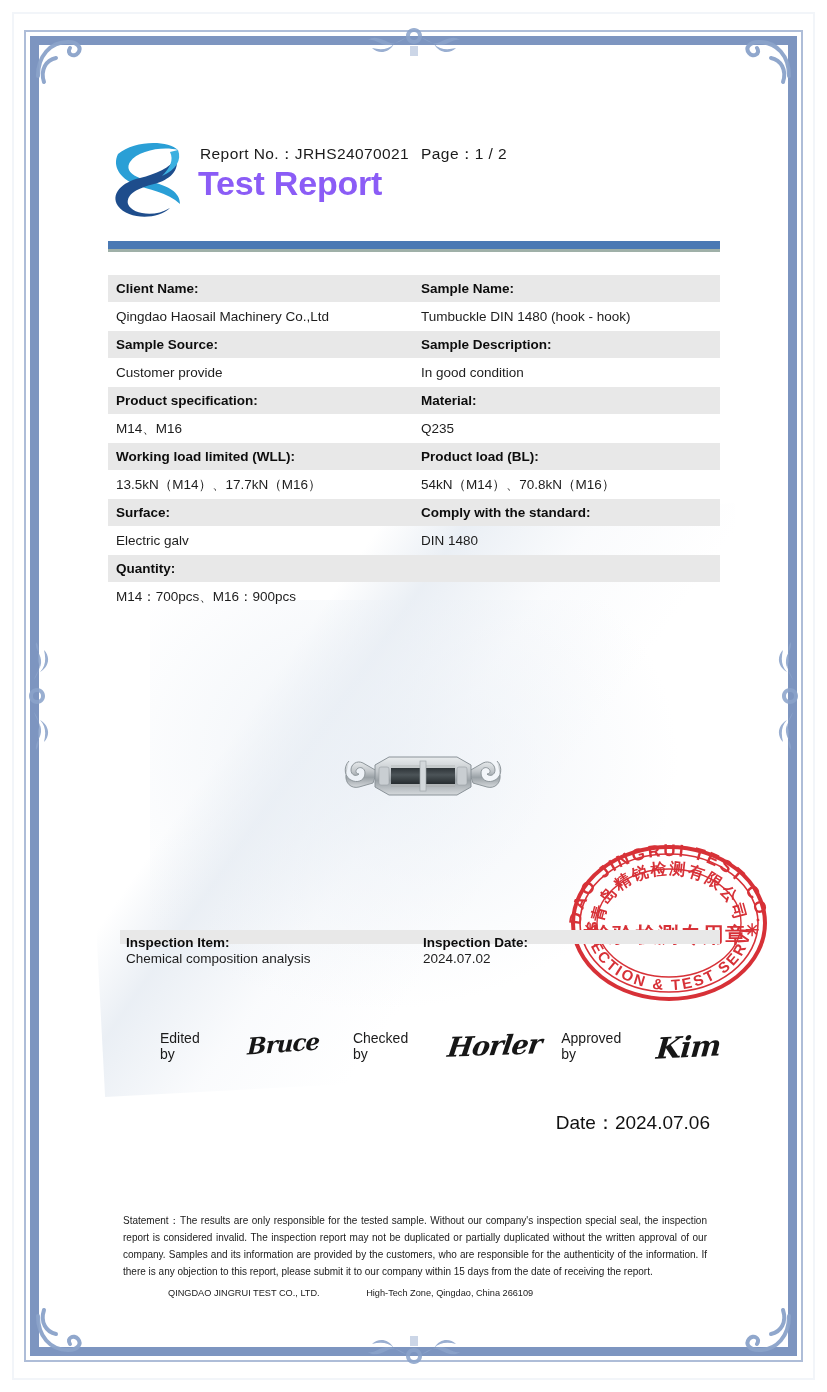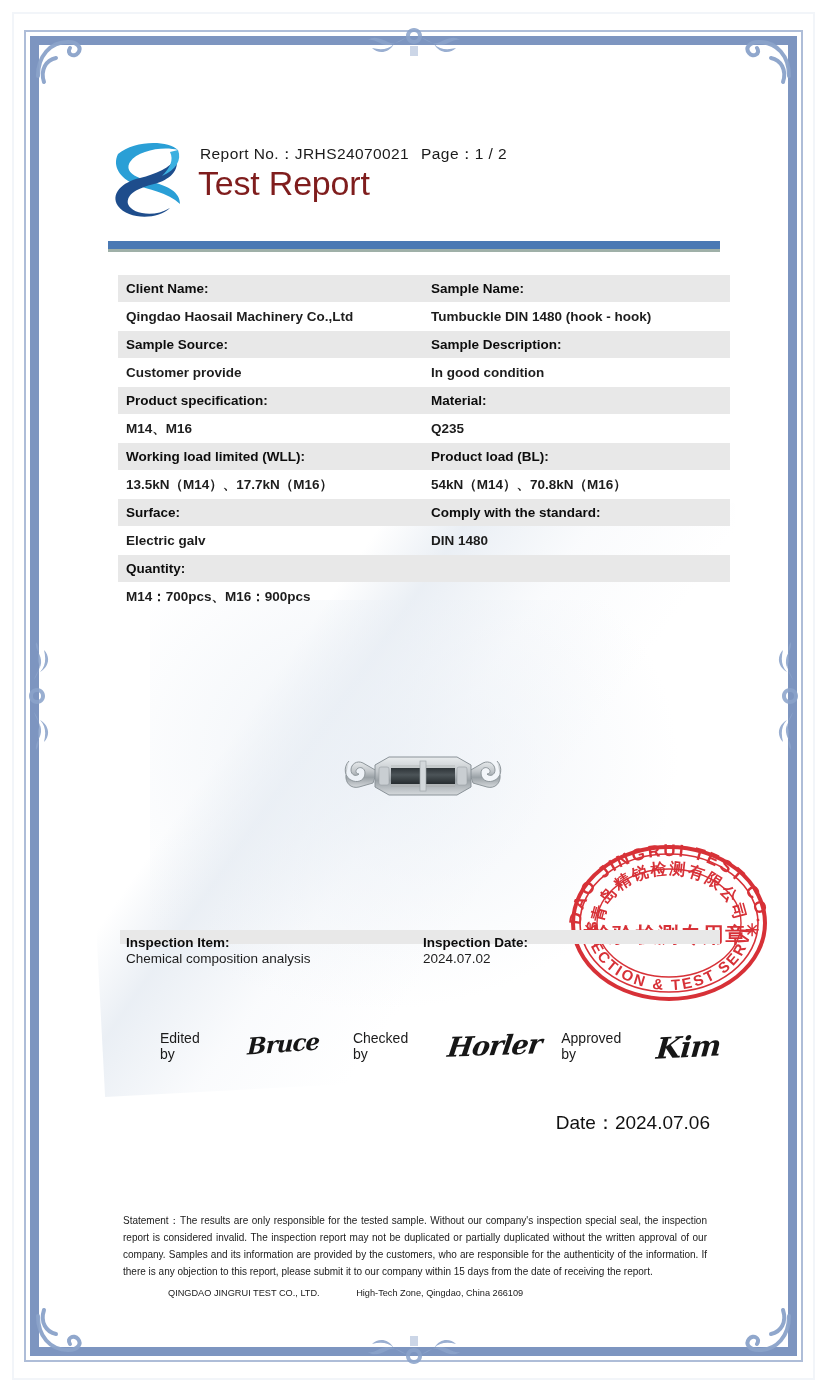--- a/index.html
+++ b/index.html
@@ -37,32 +37,32 @@
     pointer-events:none;}
 
   
   .content{position:absolute;left:0;top:0;width:827px;height:1392px;}
 
   .header{position:absolute;left:108px;top:132px;width:612px;height:106px;}
   .logo{position:absolute;left:0;top:4px;width:78px;height:86px;}
   .hdr-line{position:absolute;left:92px;top:12px;font-size:15.5px;color:#1b1b1b;
             letter-spacing:.4px;white-space:nowrap;}
   .hdr-line .sp{display:inline-block;width:12px;}
-  .title{position:absolute;left:90px;top:32px;font-size:34px;font-weight:normal;
-         color:#7f1d1d;letter-spacing:-.2px;}
+  .title{position:absolute;left:90px;top:32px;font-size:34px;font-weight:bold;
+         color:#8b5cf6;letter-spacing:-.2px;}
 
   .rule{position:absolute;left:108px;top:241px;width:612px;height:8px;background:#4a79b4;}
   .rule-sub{position:absolute;left:108px;top:249px;width:612px;height:3px;background:#9fb0a8;}
 
   
-  .info{position:absolute;left:108px;top:275px;width:612px;margin-left:10px;}
+  .info{position:absolute;left:108px;top:275px;width:612px;}
   .row{display:flex;width:100%;}
   .row.label{background:#e8e8e8;}
   .row.value{background:transparent;}
-  .cell{box-sizing:border-box;font-weight:bold;}
+  .cell{box-sizing:border-box;}
   .cell.c1{width:307px;padding-left:8px;}
   .cell.c2{width:305px;padding-left:6px;}
   .row.label .cell{font-size:13.5px;font-weight:bold;color:#0d0d0d;line-height:27px;height:27px;}
   .row.value .cell{font-size:13.5px;color:#1d1d1d;line-height:29px;height:29px;}
 
   
   .product{position:absolute;left:343px;top:745px;width:160px;height:62px;}
 
   
   .seal{position:absolute;left:563px;top:838px;width:212px;height:170px;opacity:.92;}
@@ -88,21 +88,21 @@
   .gapA{width:34px;}.gapB{width:36px;}.gapC{width:26px;}
   .gapD{width:22px;}.gapE{width:22px;}
 
   .datebox{position:absolute;left:0;top:1110px;width:710px;text-align:right;
            font-size:19px;color:#111;}
 
   
   .statement{position:absolute;left:123px;top:1212px;width:584px;
              font-size:10px;line-height:17px;color:#1a1a1a;text-align:justify;}
   .stmt-foot{position:absolute;left:168px;top:1288px;width:560px;font-size:9.2px;color:#1a1a1a;}
-  .stmt-foot .addr{display:inline-block;margin-left:34px;}
+  .stmt-foot .addr{display:inline-block;margin-left:44px;}
 </style>
 </head>
 <body>
 
 <div class="page-border">
   <div class="bd-outer"></div>
   <div class="bd-thin top"></div>
   <div class="bd-thin bottom"></div>
   <div class="bd-thin left"></div>
   <div class="bd-thin right"></div>

